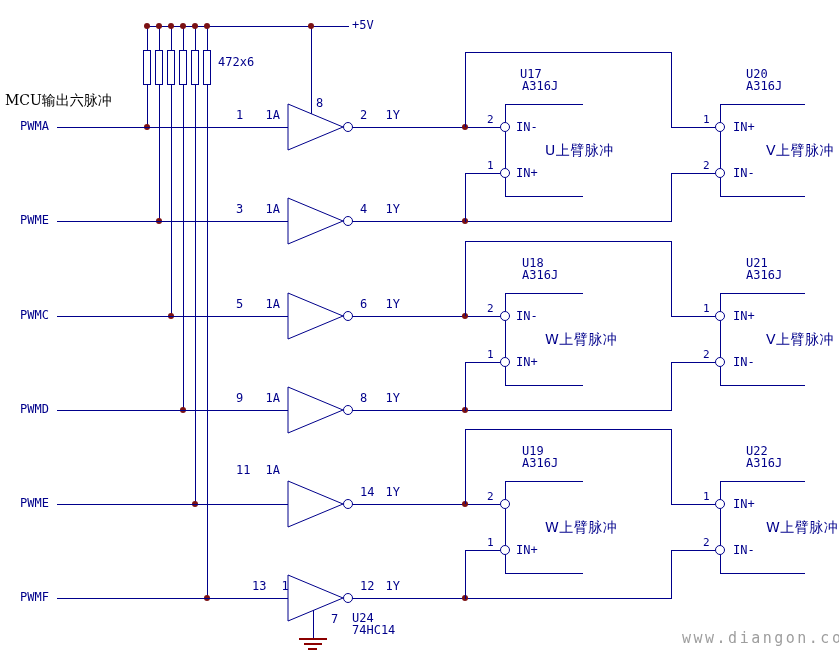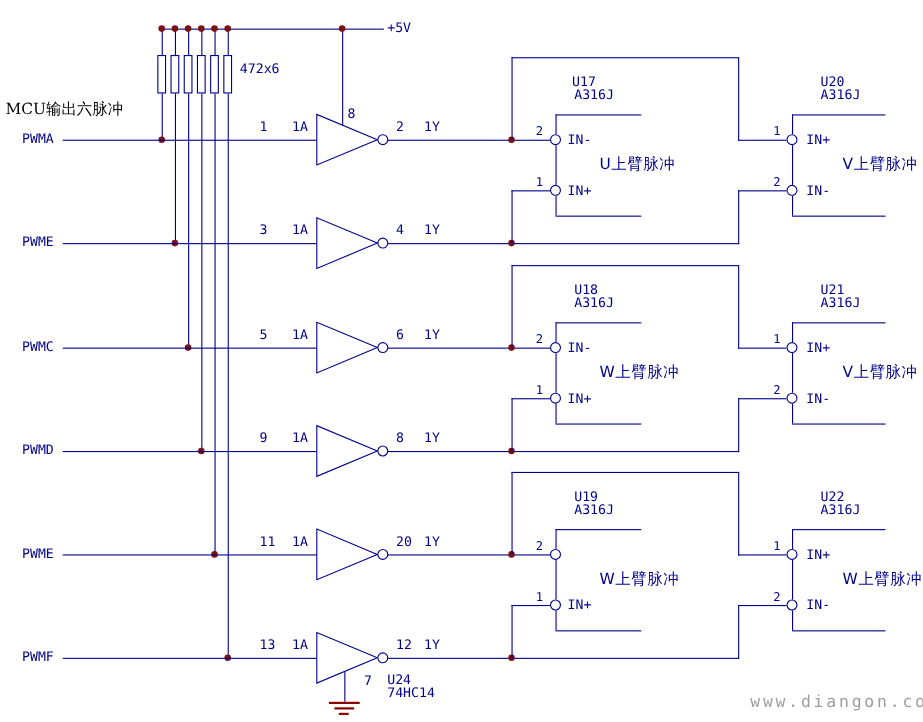--- a/index.html
+++ b/index.html
@@ -69,29 +69,29 @@
       <span>1Y</span>
     </div>
   <div class="pair" style="left:236px;top:392px;width:44px">
       <span>9</span>
       <span>1A</span>
     </div>
   <div class="pair" style="left:360px;top:392px;width:40px">
       <span>8</span>
       <span>1Y</span>
     </div>
-  <div class="pair" style="left:236px;top:486px;width:44px">
+  <div class="pair" style="left:236px;top:464px;width:44px">
       <span>11</span>
       <span>1A</span>
     </div>
   <div class="pair" style="left:360px;top:486px;width:40px">
-      <span>20</span>
-      <span>1Y</span>
-    </div>
-  <div class="pair" style="left:236px;top:580px;width:44px">
+      <span>14</span>
+      <span>1Y</span>
+    </div>
+  <div class="pair" style="left:252px;top:580px;width:44px">
       <span>13</span>
       <span>1A</span>
     </div>
   <div class="pair" style="left:360px;top:580px;width:40px">
       <span>12</span>
       <span>1Y</span>
     </div>
 
   <div class="lbl" style="left:520px;top:68px">U17</div>
   <div class="lbl" style="left:522px;top:80px">A316J</div>

